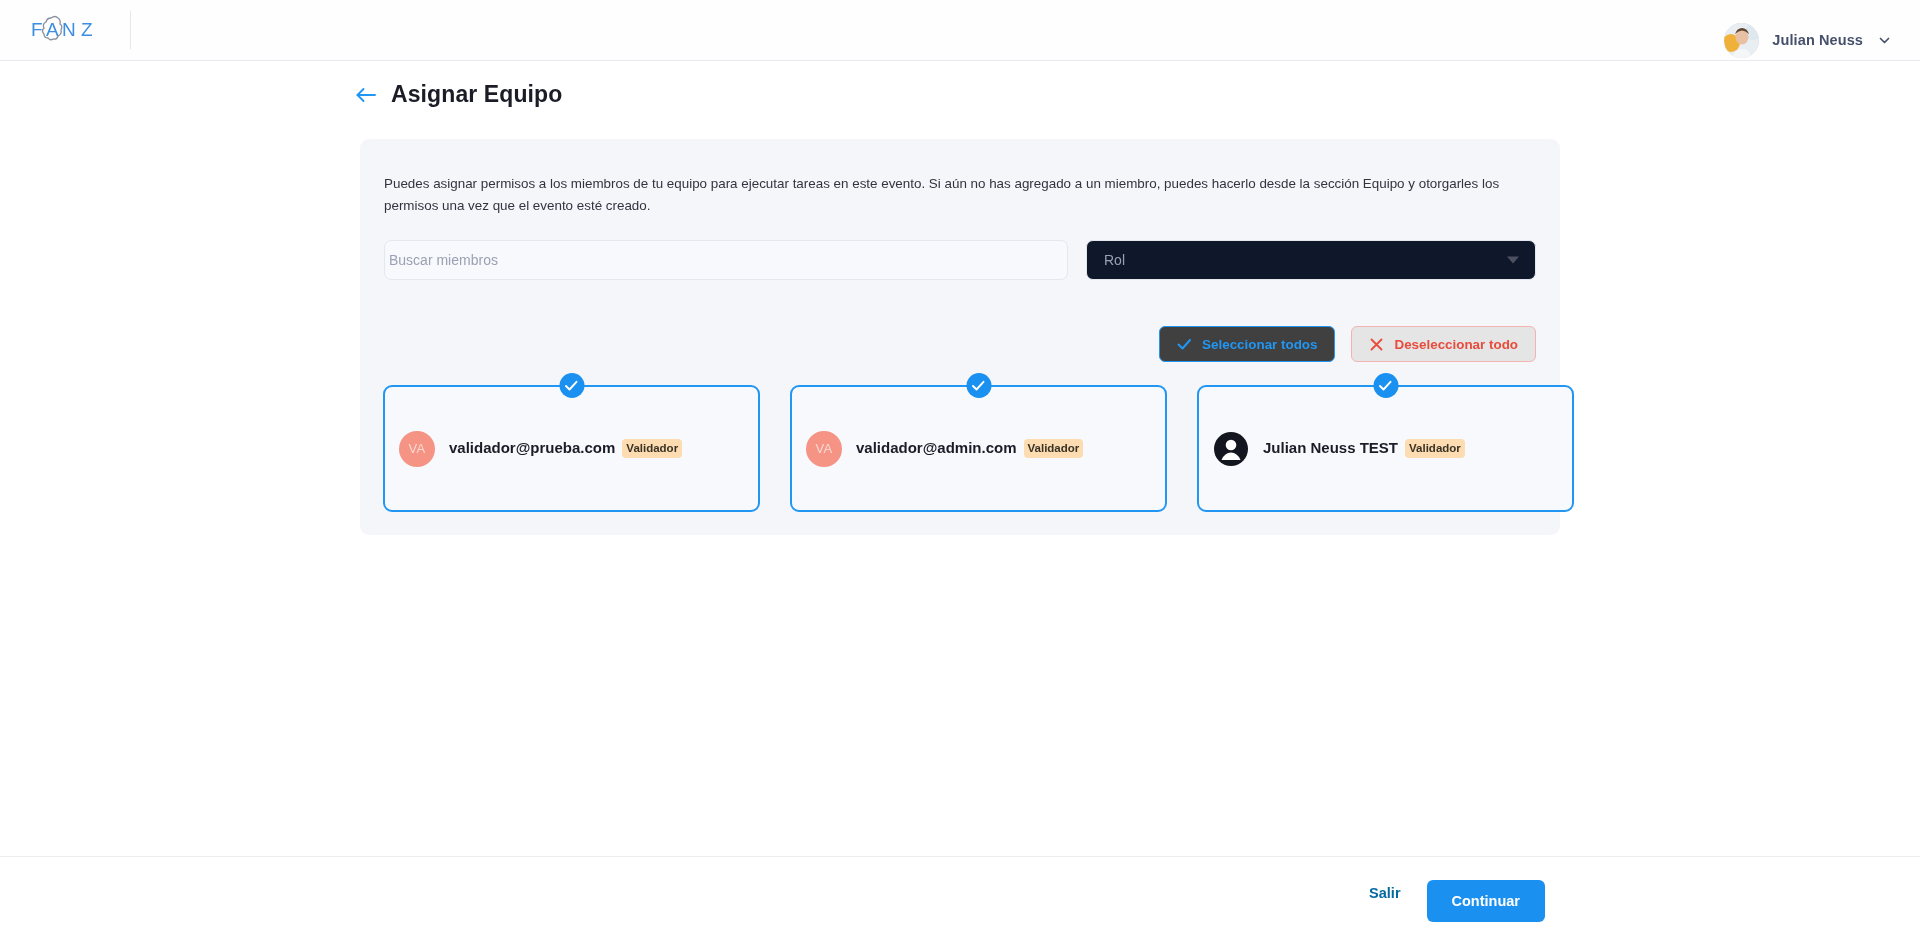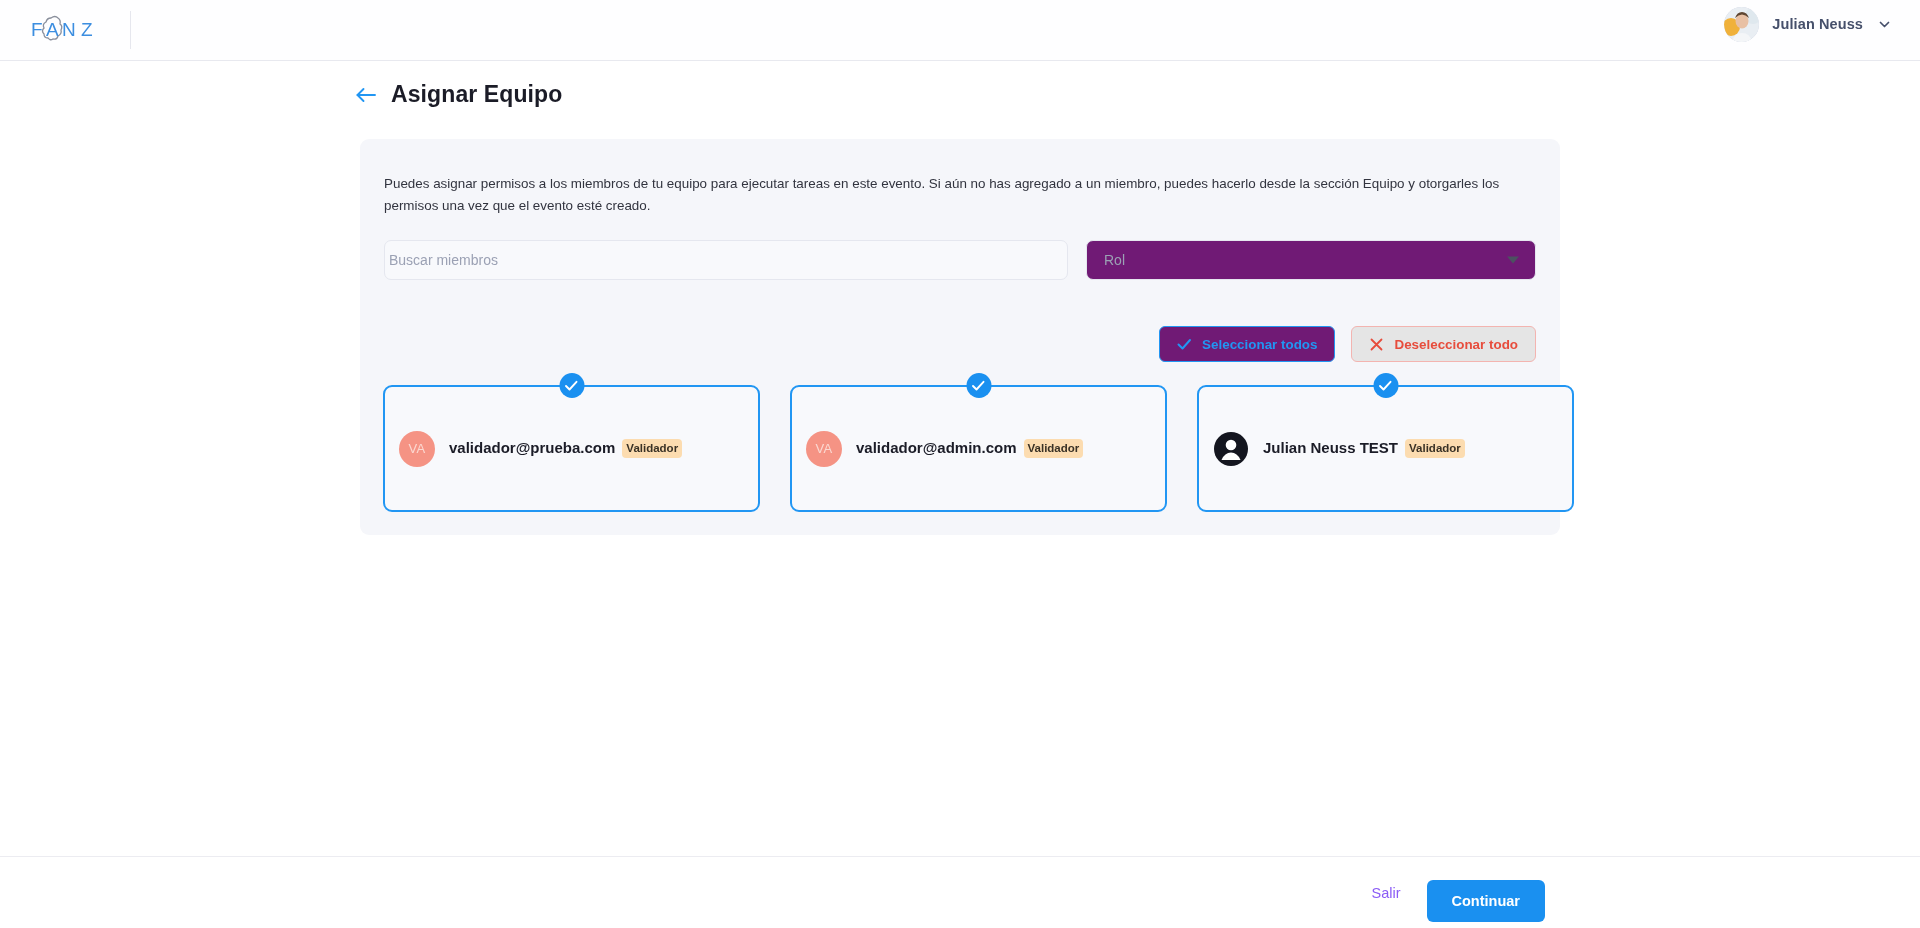--- a/index.html
+++ b/index.html
@@ -32,21 +32,21 @@
   }
   .logo-svg { display: block; }
   .logo-divider {
     width: 1px;
     height: 38px;
     background: #e6e7ee;
   }
   .user-box {
     position: absolute;
     right: 28px;
-    top: 0;
+    top: 16px;
     height: 48px;
     display: flex;
     align-items: center;
     gap: 13px;
   }
   .avatar-photo {
     width: 35px; height: 35px;
     border-radius: 50%;
     overflow: hidden;
     position: relative;
@@ -127,21 +127,21 @@
     font-family: "Liberation Sans", sans-serif;
     color: #3a3d4d;
     outline: none;
   }
   .search-input::placeholder { color: #9ba1b4; }
   .role-select {
     width: 450px;
     height: 40px;
     border: 1px solid #e5e7ef;
     border-radius: 7px;
-    background: #701a75;
+    background: #0f172a;
     padding: 0 17px;
     display: flex;
     align-items: center;
     position: relative;
     cursor: pointer;
   }
   .role-select .label {
     font-size: 14px;
     color: #9ba1b4;
   }
@@ -160,21 +160,21 @@
   .sel-row {
     position: absolute;
     top: 187px;
     right: 24px;
     display: flex;
     gap: 16px;
   }
   .btn-outline {
     height: 36px;
     border-radius: 6px;
-    background: #701a75;
+    background: #404040;
     display: flex;
     align-items: center;
     gap: 10px;
     padding: 0 17px;
     font-size: 13.4px;
     font-weight: bold;
     cursor: pointer;
   }
   .btn-select-all {
     border: 1.6px solid #2196f3;
@@ -270,22 +270,22 @@
     height: 71px;
     background: #ffffff;
     display: flex;
     align-items: center;
     justify-content: flex-end;
     gap: 26px;
     padding-right: 375px;
   }
   .btn-exit {
     font-size: 14.5px;
-    font-weight: normal;
-    color: #8b5cf6;
+    font-weight: bold;
+    color: #0369a1;
     background: none;
     border: none;
     cursor: pointer;
     font-family: "Liberation Sans", sans-serif;
   }
   .btn-continue {
     background: #1a90f0;
     color: #ffffff;
     font-size: 14.5px;
     font-weight: bold;

